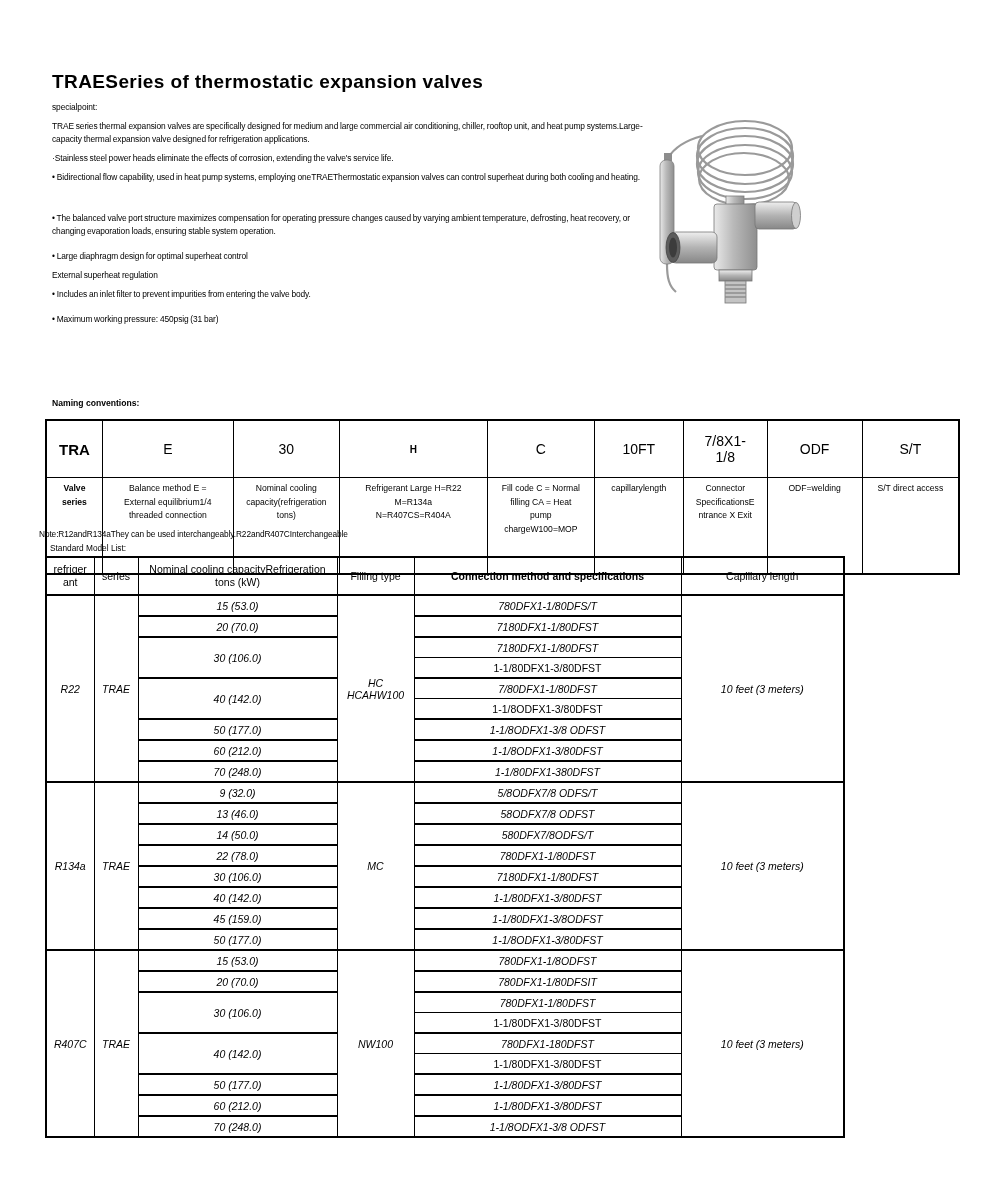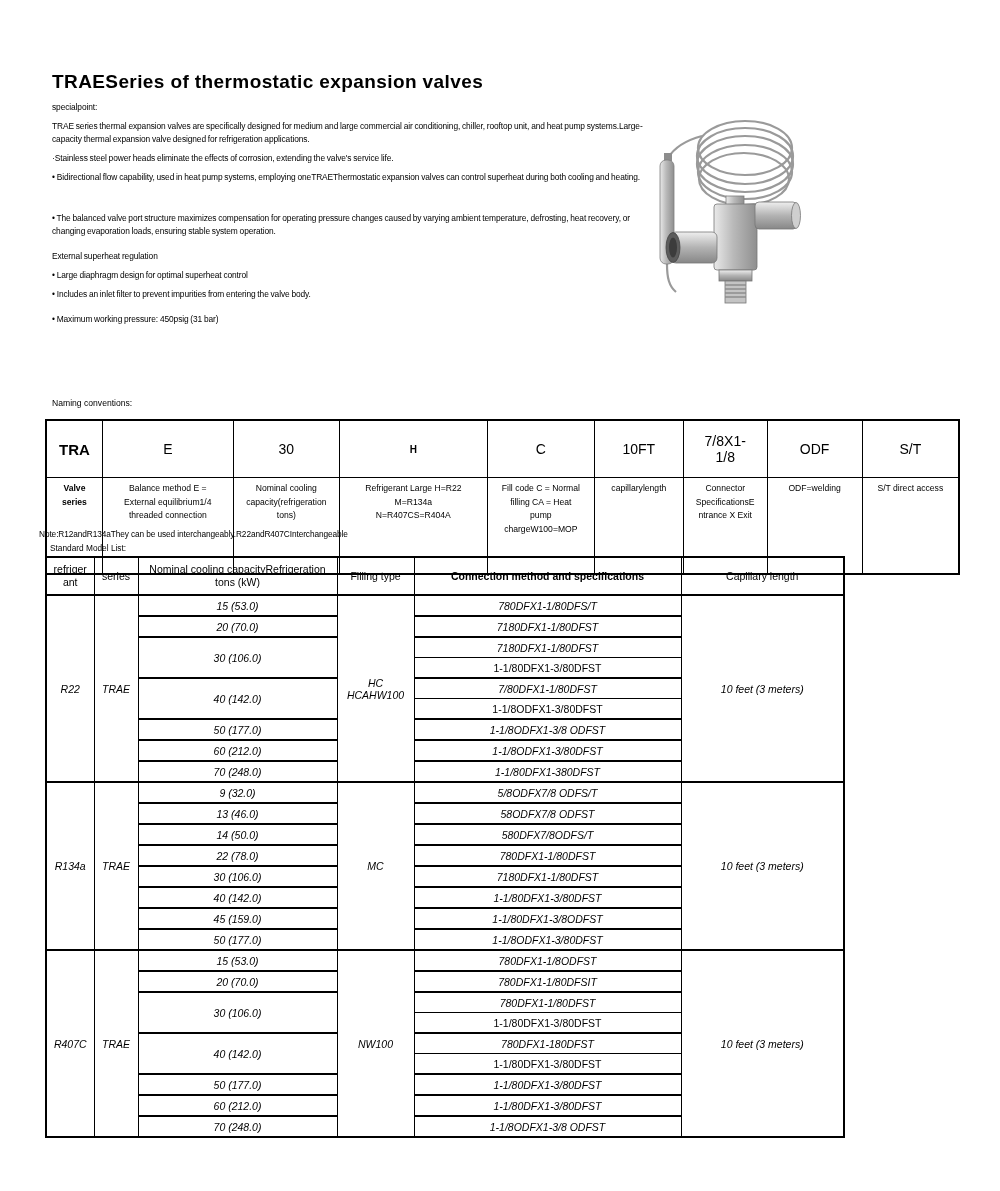--- a/index.html
+++ b/index.html
@@ -11,21 +11,21 @@
   .intro{position:absolute;left:52px;top:101px;width:592px;font-size:8.4px;line-height:13px;letter-spacing:-.1px;word-spacing:-.4px;}
   .intro p{margin:0 0 6px;}
   .intro p:nth-child(5){margin-top:28px;}
   .intro p:nth-child(6){margin-top:12px;}
   .intro p:nth-child(9){margin-top:12px;}
 
   
   .valve{position:absolute;left:642px;top:106px;width:172px;height:208px;}
 
   
-  .naming-label{position:absolute;left:52px;top:398px;font-size:8.6px;font-weight:normal;}
+  .naming-label{position:absolute;left:52px;top:398px;font-size:8.6px;font-weight:bold;}
   .note-line{position:absolute;left:39px;top:529px;font-size:8.3px;letter-spacing:-.1px;}
   .model-label{position:absolute;left:50px;top:543px;font-size:8.3px;}
 
   
   .naming-table{position:absolute;left:45px;top:419px;border-collapse:collapse;table-layout:fixed;border:2px solid #000;}
   .naming-table td{border:1px solid #000;text-align:center;padding:12px;overflow:hidden;}
   .nc-codes td{height:26px;font-size:14px;vertical-align:middle;}
   .nc-codes td.c0{font-weight:bold;font-size:15px;}
   .nc-codes td.c3{font-size:10px;font-weight:bold;}
   .nc-descs td{height:79px;vertical-align:top;font-size:8.6px;line-height:13.5px;padding-top:4px;white-space:pre-line;}
@@ -45,22 +45,22 @@
 <div class="page">
 
   <h1 class="title">TRAESeries of thermostatic expansion valves</h1>
 
   <div class="intro" id="intro">
       <p>specialpoint:</p>
       <p>TRAE series thermal expansion valves are specifically designed for medium and large commercial air conditioning, chiller, rooftop unit, and heat pump systems.Large-capacity thermal expansion valve designed for refrigeration applications.</p>
       <p>·Stainless steel power heads eliminate the effects of corrosion, extending the valve's service life.</p>
       <p>• Bidirectional flow capability, used in heat pump systems, employing oneTRAEThermostatic expansion valves can control superheat during both cooling and heating.</p>
       <p>• The balanced valve port structure maximizes compensation for operating pressure changes caused by varying ambient temperature, defrosting, heat recovery, or changing evaporation loads, ensuring stable system operation.</p>
+      <p>• Large diaphragm design for optimal superheat control</p>
       <p>External superheat regulation</p>
-      <p>• Large diaphragm design for optimal superheat control</p>
       <p>• Includes an inlet filter to prevent impurities from entering the valve body.</p>
       <p>• Maximum working pressure: 450psig (31 bar)</p>
     </div>
 
   <svg class="valve" viewBox="0 0 172 208" aria-hidden="true">
     <defs>
       <linearGradient id="gv" x1="0" y1="0" x2="1" y2="0">
         <stop offset="0" stop-color="#e9e9e9"></stop>
           <stop offset=".45" stop-color="#b9b9b9"></stop>
           <stop offset="1" stop-color="#8f8f8f"></stop>

